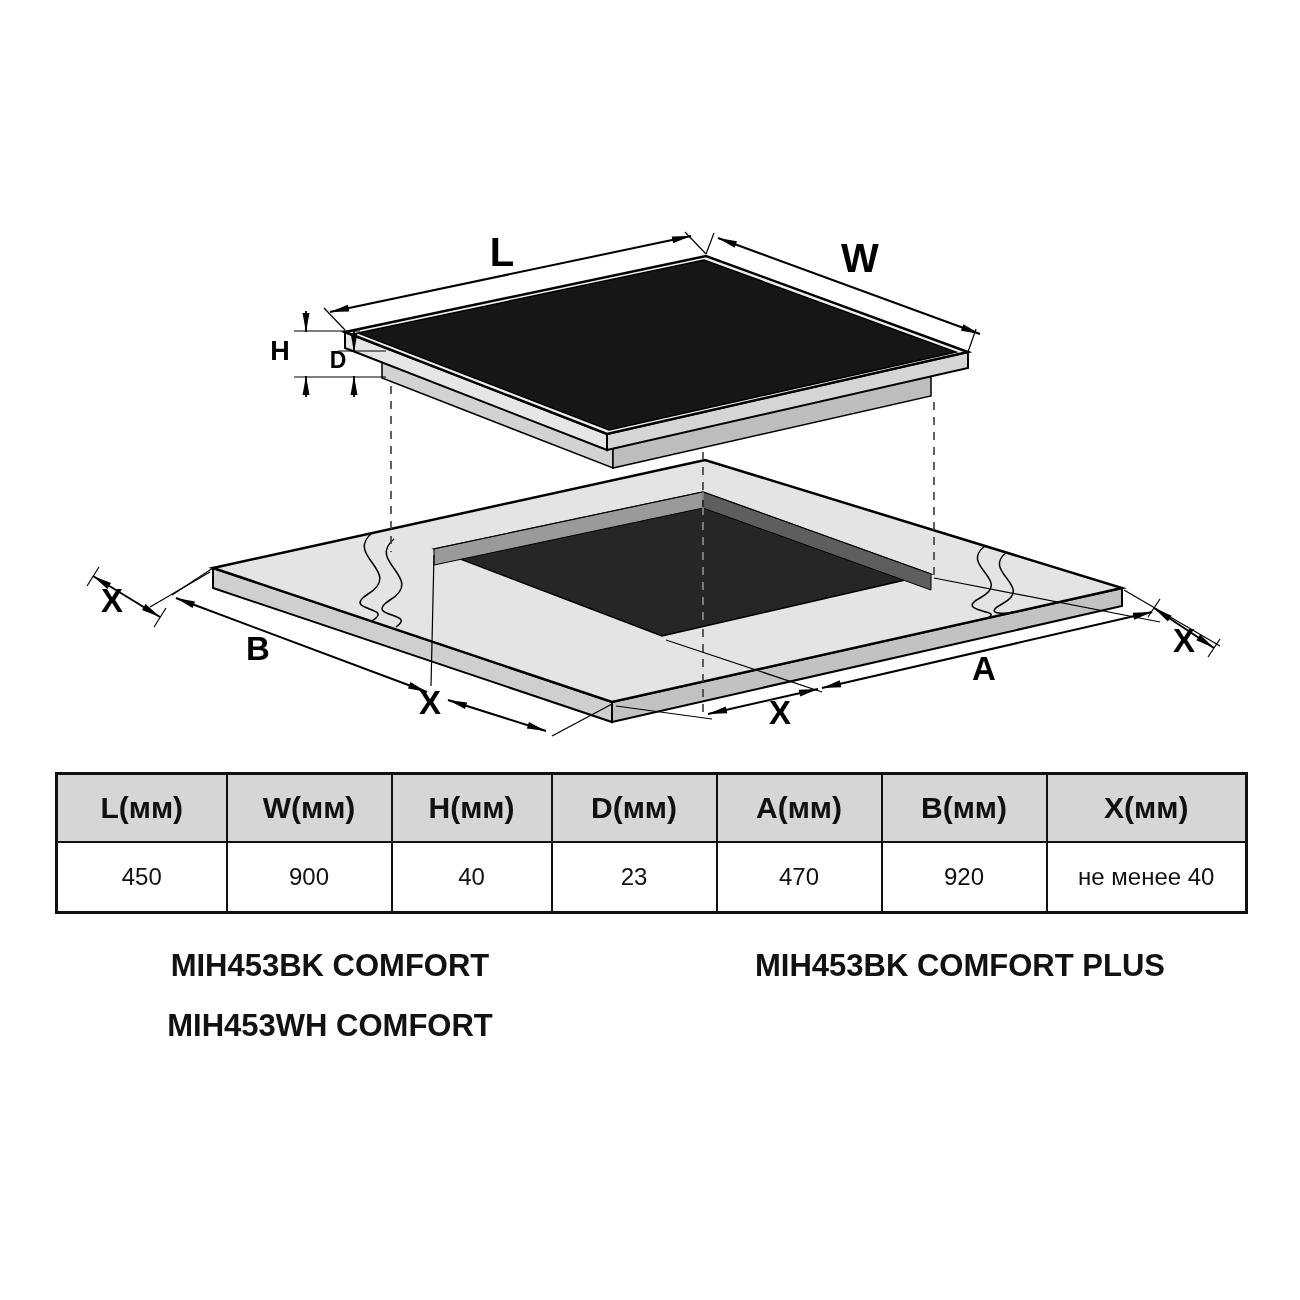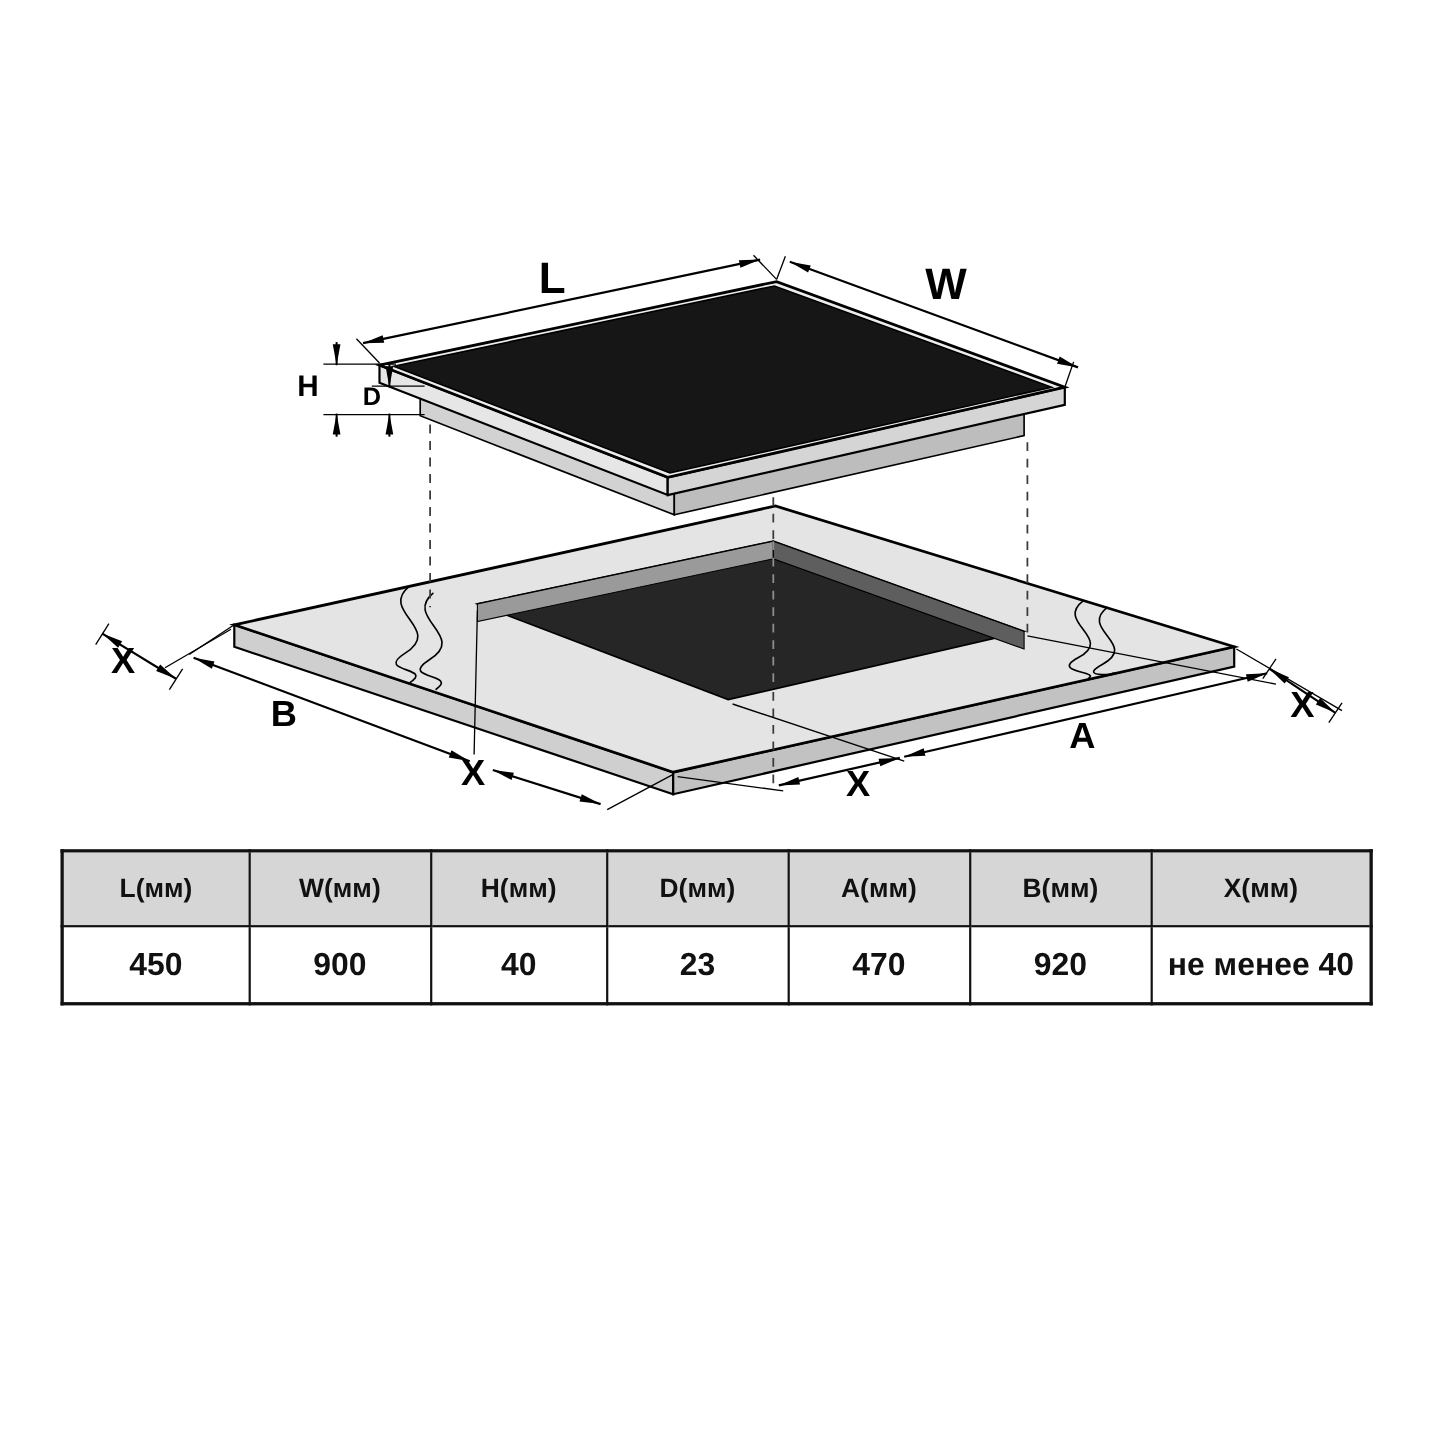--- a/index.html
+++ b/index.html
@@ -8,22 +8,22 @@
   .diagram-svg{position:absolute;left:0;top:0;}
 
   .dl{font-family:"Liberation Sans",sans-serif;font-weight:bold;font-size:33px;fill:#000;}
   .dl-big{font-size:40px;}
   .dl-h{font-size:27px;}
   .dl-d{font-size:23px;}
 
   .dims-table{position:absolute;left:55px;top:772px;width:1190px;border-collapse:collapse;
               table-layout:fixed;text-align:center;border:3px solid #111;}
   .dims-table th,.dims-table td{border:2px solid #111;padding:0;overflow:hidden;}
-  .dims-table th{background:#d6d6d6;font-size:24px;font-weight:700;height:66px;}
-  .dims-table td{background:#ffffff;font-size:29px;font-weight:700;height:68px;}
+  .dims-table th{background:#d6d6d6;font-size:30px;font-weight:700;height:66px;}
+  .dims-table td{background:#ffffff;font-size:24px;font-weight:400;height:68px;}
 
   .models-left{position:absolute;left:75px;top:948px;width:510px;text-align:center;}
   .models-right{position:absolute;left:705px;top:948px;width:510px;text-align:center;}
   .model-line{font-size:31px;font-weight:700;color:#121212;margin-bottom:24px;white-space:nowrap;}
 </style>
 </head>
 <body>
 
 <div class="canvas">
 
@@ -151,14 +151,21 @@
         <td>900</td>
         <td>40</td>
         <td>23</td>
         <td>470</td>
         <td>920</td>
         <td>не менее 40</td>
       </tr>
     </tbody>
   </table>
 
+  <div class="models-left">
+    <div class="model-line">MIH453BK COMFORT</div>
+    <div class="model-line">MIH453WH COMFORT</div>
+  </div>
+  <div class="models-right">
+    <div class="model-line">MIH453BK COMFORT PLUS</div>
+  </div>
 
 </div>
 
 </body></html>

